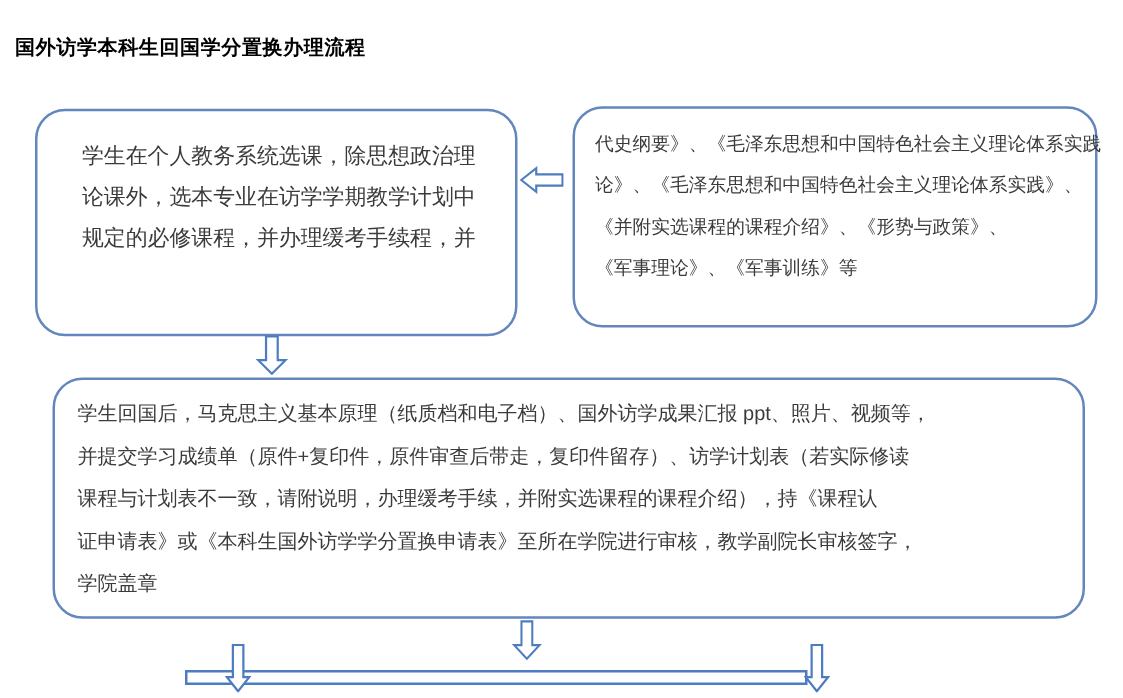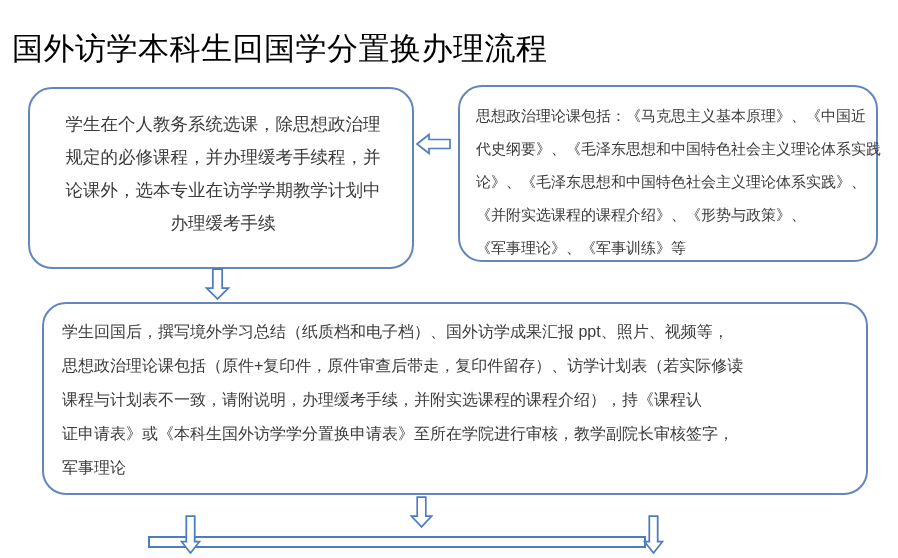--- a/index.html
+++ b/index.html
@@ -10,21 +10,21 @@
   }
   *{margin:0;padding:0;box-sizing:border-box;}
   html,body{background:#ffffff;}
   body{
     width:898px;height:558px;position:relative;overflow:hidden;
     font-family:"Liberation Sans","DejaVu Sans",sans-serif;
   }
   .canvas{position:absolute;inset:0;}
   .page-title{
     position:absolute;left:12px;top:28px;
-    font-size:31px;font-weight:normal;color:var(--title);
+    font-size:16px;font-weight:bold;color:var(--title);
     letter-spacing:0.5px;white-space:nowrap;
   }
   .fbox{
     position:absolute;background:#ffffff;
     border:2px solid var(--border);border-radius:24px;
     color:var(--text);
   }
   .fbox .line{white-space:nowrap;}
   .box-course{
     left:28px;top:87px;width:386px;height:182px;
@@ -56,51 +56,49 @@
 </style>
 </head>
 <body>
 
 <div class="canvas">
 
   <div class="page-title">国外访学本科生回国学分置换办理流程</div>
 
   <div class="fbox box-course">
     <div class="line">学生在个人教务系统选课，除思想政治理</div>
+    <div class="line">论课外，选本专业在访学学期教学计划中</div>
     <div class="line">规定的必修课程，并办理缓考手续程，并</div>
-    <div class="line">论课外，选本专业在访学学期教学计划中</div>
-    <div class="line">办理缓考手续</div>
   </div>
 
   <div class="fbox box-political">
-    <div class="line">思想政治理论课包括：《马克思主义基本原理》、《中国近</div>
     <div class="line">代史纲要》、《毛泽东思想和中国特色社会主义理论体系实践</div>
     <div class="line">论》、《毛泽东思想和中国特色社会主义理论体系实践》、</div>
     <div class="line">《并附实选课程的课程介绍》、《形势与政策》、</div>
     <div class="line">《军事理论》、《军事训练》等</div>
   </div>
 
   <div class="arrow arrow-left-between">
     <svg viewBox="0 0 35 24" preserveAspectRatio="none" aria-hidden="true">
       <path d="M1,12 L13,2.5 L13,7.5 L34,7.5 L34,16.5 L13,16.5 L13,21.5 Z"></path>
     </svg>
   </div>
 
   <div class="arrow arrow-down-1">
     <svg viewBox="0 0 26 31" preserveAspectRatio="none" aria-hidden="true">
       <path d="M13,30 L2.5,19.5 L8.5,19.5 L8.5,1 L17.5,1 L17.5,19.5 L23.5,19.5 Z"></path>
     </svg>
   </div>
 
   <div class="fbox box-return">
-    <div class="line">学生回国后，撰写境外学习总结（纸质档和电子档）、国外访学成果汇报 ppt、照片、视频等，</div>
-    <div class="line">思想政治理论课包括（原件+复印件，原件审查后带走，复印件留存）、访学计划表（若实际修读</div>
+    <div class="line">学生回国后，马克思主义基本原理（纸质档和电子档）、国外访学成果汇报 ppt、照片、视频等，</div>
+    <div class="line">并提交学习成绩单（原件+复印件，原件审查后带走，复印件留存）、访学计划表（若实际修读</div>
     <div class="line">课程与计划表不一致，请附说明，办理缓考手续，并附实选课程的课程介绍），持《课程认</div>
     <div class="line">证申请表》或《本科生国外访学学分置换申请表》至所在学院进行审核，教学副院长审核签字，</div>
-    <div class="line">军事理论</div>
+    <div class="line">学院盖章</div>
   </div>
 
   <div class="bottom-bar"></div>
 
   <div class="arrow arrow-down-center">
     <svg viewBox="0 0 26 31" preserveAspectRatio="none" aria-hidden="true">
       <path d="M13,30 L2.5,19.5 L8.5,19.5 L8.5,1 L17.5,1 L17.5,19.5 L23.5,19.5 Z"></path>
     </svg>
   </div>
 

